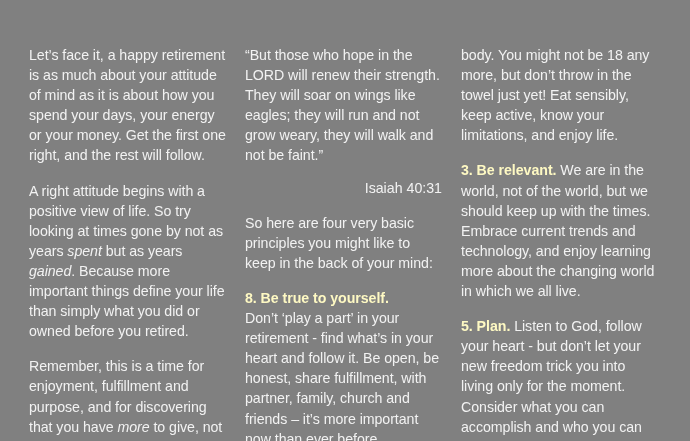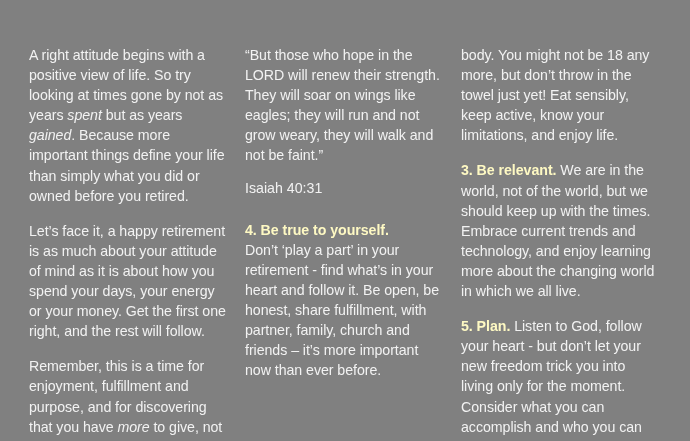--- a/index.html
+++ b/index.html
@@ -39,55 +39,56 @@
     line-height: 20.1px;
     letter-spacing: -0.05px;
   }
   p.tight {
     margin-bottom: 0;
   }
   .quote {
     margin-bottom: 12px;
   }
   .attrib {
-    text-align: left;
-    margin-bottom: 22px;
+    text-align: right;
+    margin-bottom: 15px;
     color: #f2f2f2;
     font-size: 14.2px;
     line-height: 20.1px;
   }
   .head {
     color: #fef9c3;
     font-weight: bold;
   }
   em {
     font-style: italic;
   }
 </style>
 </head>
 <body>
 
 <div class="page">
   <div class="columns">
 
     <div class="column">
+      <p>Let’s face it, a happy retirement is as much about your attitude of mind as it is about how you spend your days, your energy or your money.  Get the first one right, and the rest will follow.</p>
+
       <p><span>A right attitude begins with a positive view of life.  So try looking at times gone by not as years </span><em>spent</em><span> but as years </span><em>gained</em><span>.  Because more important things define your life than simply what you did or owned before you retired.</span></p>
-
-      <p>Let’s face it, a happy retirement is as much about your attitude of mind as it is about how you spend your days, your energy or your money.  Get the first one right, and the rest will follow.</p>
 
       <p class="tight"><span>Remember, this is a time for enjoyment, fulfillment and purpose, and for discovering that you have </span><em>more</em><span> to give, not less.  So don’t hang up your running shoes just yet – the race is far from over!</span></p>
     </div>
 
     <div class="column">
       <p class="quote">“But those who hope in the LORD will renew their strength. They will soar on wings like eagles; they will run and not grow weary, they will walk and not be faint.”</p>
 
       <div class="attrib">Isaiah 40:31</div>
 
+      <p>So here are four very basic principles you might like to keep in the back of your mind:</p>
 
-      <p><span class="head">4.  Be true to yourself.</span><br><span>Don’t ‘play a part’ in your retirement - find what’s in your heart and follow it.  Be open, be honest, share fulfillment, with partner, family, church and friends – it’s more important now than ever before.</span></p>
+      <p><span class="head">8.  Be true to yourself.</span><br><span>Don’t ‘play a part’ in your retirement - find what’s in your heart and follow it.  Be open, be honest, share fulfillment, with partner, family, church and friends – it’s more important now than ever before.</span></p>
 
     </div>
 
     <div class="column">
       <p>body. You might not be 18 any more, but don’t throw in the towel just yet!  Eat sensibly, keep active, know your limitations, and enjoy life.</p>
 
       <p><span class="head">3.  Be relevant.</span><span>  We are in the world, not of the world, but we should keep up with the times. Embrace current trends and technology, and enjoy learning more about the changing world in which we all live.</span></p>
 
       <p class="tight"><span class="head">5.  Plan.</span><span>  Listen to God, follow your heart - but don’t let your new freedom trick you into living only for the moment.  Consider what you can accomplish and who you can help now, but also look to the future - and beyond.</span></p>
     </div>

